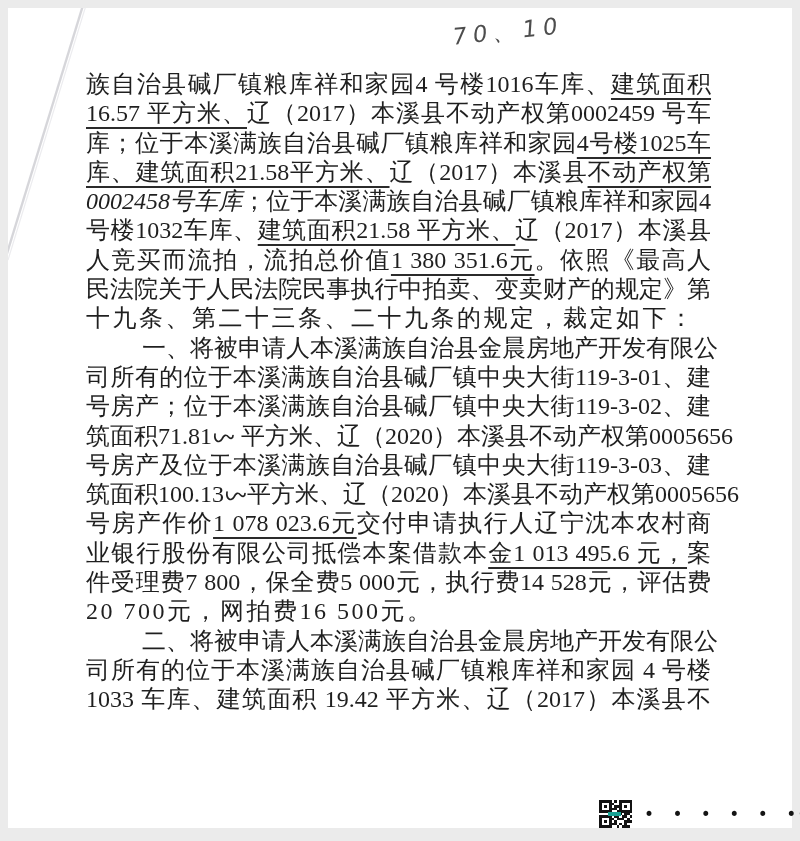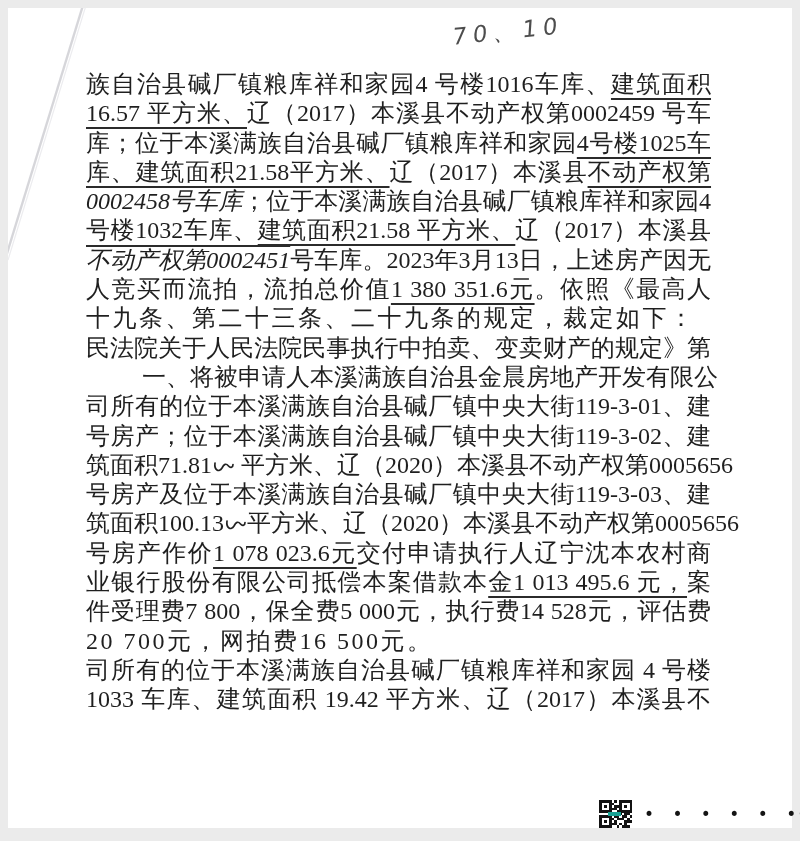--- a/index.html
+++ b/index.html
@@ -56,38 +56,38 @@
 
     <div class="handwriting">70、10</div>
 
     <div id="doc-body" class="doc-body">
         <div class="line"><span>族自治县碱厂镇粮库祥和家园4 号楼1016车库、</span><span class="u">建筑面积</span></div>
         <div class="line"><span class="u">16.57 平方米、</span><span>辽（2017）本溪县不动产权第0002459 号车</span></div>
         <div class="line"><span>库；位于本溪满族自治县碱厂镇粮库祥和家园</span><span class="u">4号楼1025车</span></div>
         <div class="line"><span>库、</span><span class="u">建筑面积21.58平方米、</span><span>辽（2017）本溪县</span><span class="u">不动产权第</span></div>
         <div class="line"><span class="o">0002458号车库</span><span>；位于本溪满族自治县碱厂镇粮库祥和家园4</span></div>
         <div class="line"><span>号楼1032车库、</span><span class="u">建筑面积21.58 平方米、</span><span>辽（2017）本溪县</span></div>
-        <div class="line"><span class="o">不动产权第0002451</span><span>号车库。2023年3月13日，上述房产因无</span></div>
         <div class="line"><span>人竞买而流拍，流拍总价值</span><span class="u">1 380 351.6元</span><span>。依照《最高人</span></div>
+        <div class="line"><span>民法院关于人民法院民事执行中拍卖、变卖财产的规定》第</span></div>
         <div class="line no-just"><span>十九条、第二十三条、二十九条的规定，裁定如下：</span></div>
-        <div class="line"><span>民法院关于人民法院民事执行中拍卖、变卖财产的规定》第</span></div>
         <div class="line indent"><span>一、将被申请人本溪满族自治县金晨房地产开发有限公</span></div>
         <div class="line"><span>司所有的位于本溪满族自治县碱厂镇中央大街119-3-01、建</span></div>
         <div class="line"><span>号房产；位于本溪满族自治县碱厂镇中央大街119-3-02、建</span></div>
         <div class="line"><span>筑面积71.81</span><svg class="squiggle-icon" width="21" height="15" viewBox="0 0 21 15">
             <path d="M2 3 C1 10,6 13,9 8 C11 4,13 3,15.5 6 C17.5 8.5,20 7.5,20 4.5" stroke="#222" stroke-width="1.7" fill="none" stroke-linecap="round"></path>
           </svg><span> 平方米、辽（2020）本溪县不动产权第0005656</span></div>
         <div class="line"><span>号房产及位于本溪满族自治县碱厂镇中央大街119-3-03、建</span></div>
         <div class="line"><span>筑面积100.13</span><svg class="squiggle-icon" width="21" height="15" viewBox="0 0 21 15">
             <path d="M2 3 C1 10,6 13,9 8 C11 4,13 3,15.5 6 C17.5 8.5,20 7.5,20 4.5" stroke="#222" stroke-width="1.7" fill="none" stroke-linecap="round"></path>
           </svg><span>平方米、辽（2020）本溪县不动产权第0005656</span></div>
         <div class="line"><span>号房产作价</span><span class="u">1 078 023.6元</span><span>交付申请执行人辽宁沈本农村商</span></div>
         <div class="line"><span>业银行股份有限公司抵偿本案借款本</span><span class="u">金1 013 495.6 元，</span><span>案</span></div>
         <div class="line"><span>件受理费7 800，保全费5 000元，执行费14 528元，评估费</span></div>
         <div class="line no-just"><span>20 700元，网拍费16 500元。</span></div>
+        <div class="line indent"><span>二、将被申请人本溪满族自治县金晨房地产开发有限公</span></div>
         <div class="line"><span>司所有的位于本溪满族自治县碱厂镇粮库祥和家园 4 号楼</span></div>
         <div class="line"><span>1033 车库、建筑面积 19.42 平方米、辽（2017）本溪县不</span></div>
       </div>
 
     <div class="footer">
       <svg id="qr" class="qr" width="37" height="28" viewBox="0 0 13 11" shape-rendering="crispEdges">
           <rect x="0" y="0" width="1" height="1" fill="#131313"></rect>
           <rect x="1" y="0" width="1" height="1" fill="#131313"></rect>
           <rect x="2" y="0" width="1" height="1" fill="#131313"></rect>
           <rect x="3" y="0" width="1" height="1" fill="#131313"></rect>

